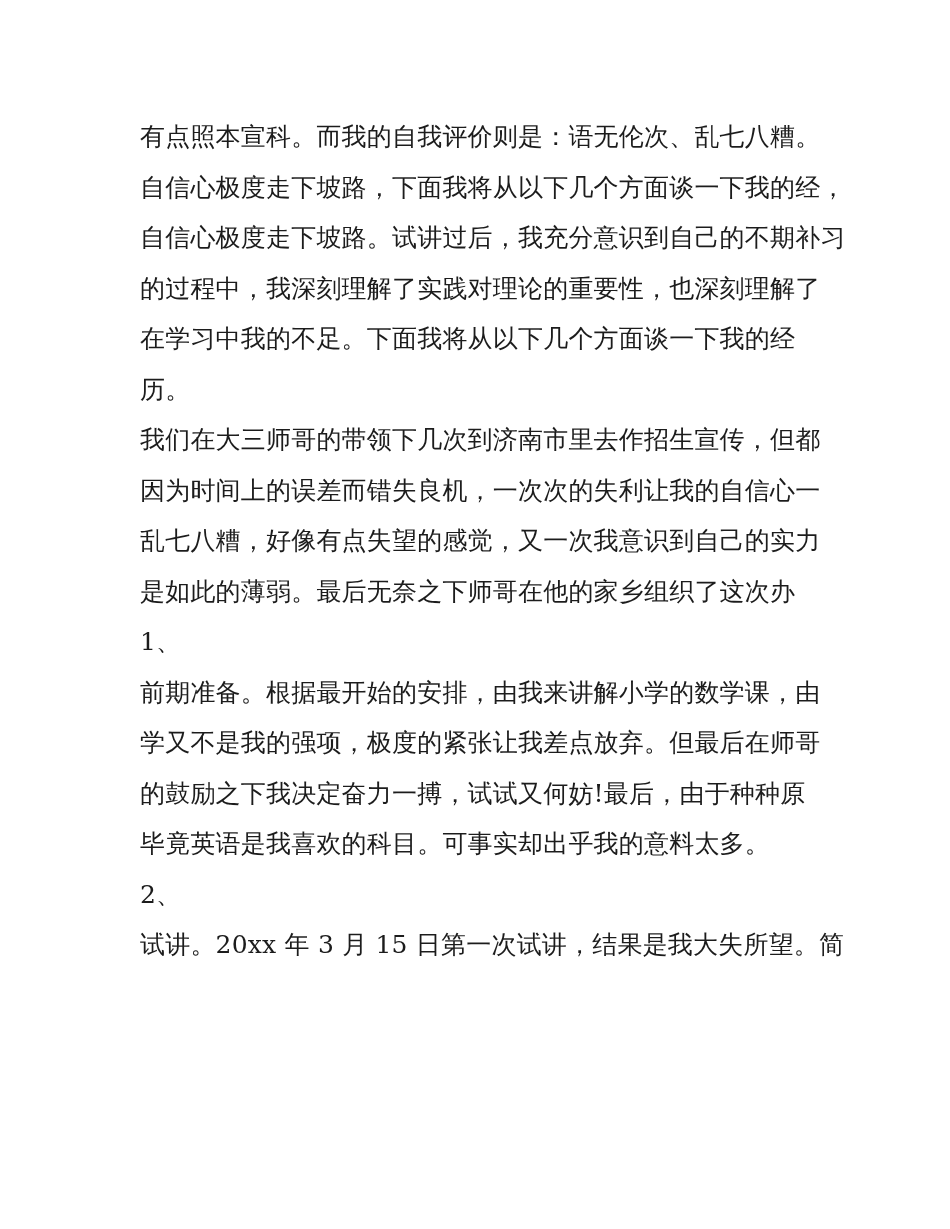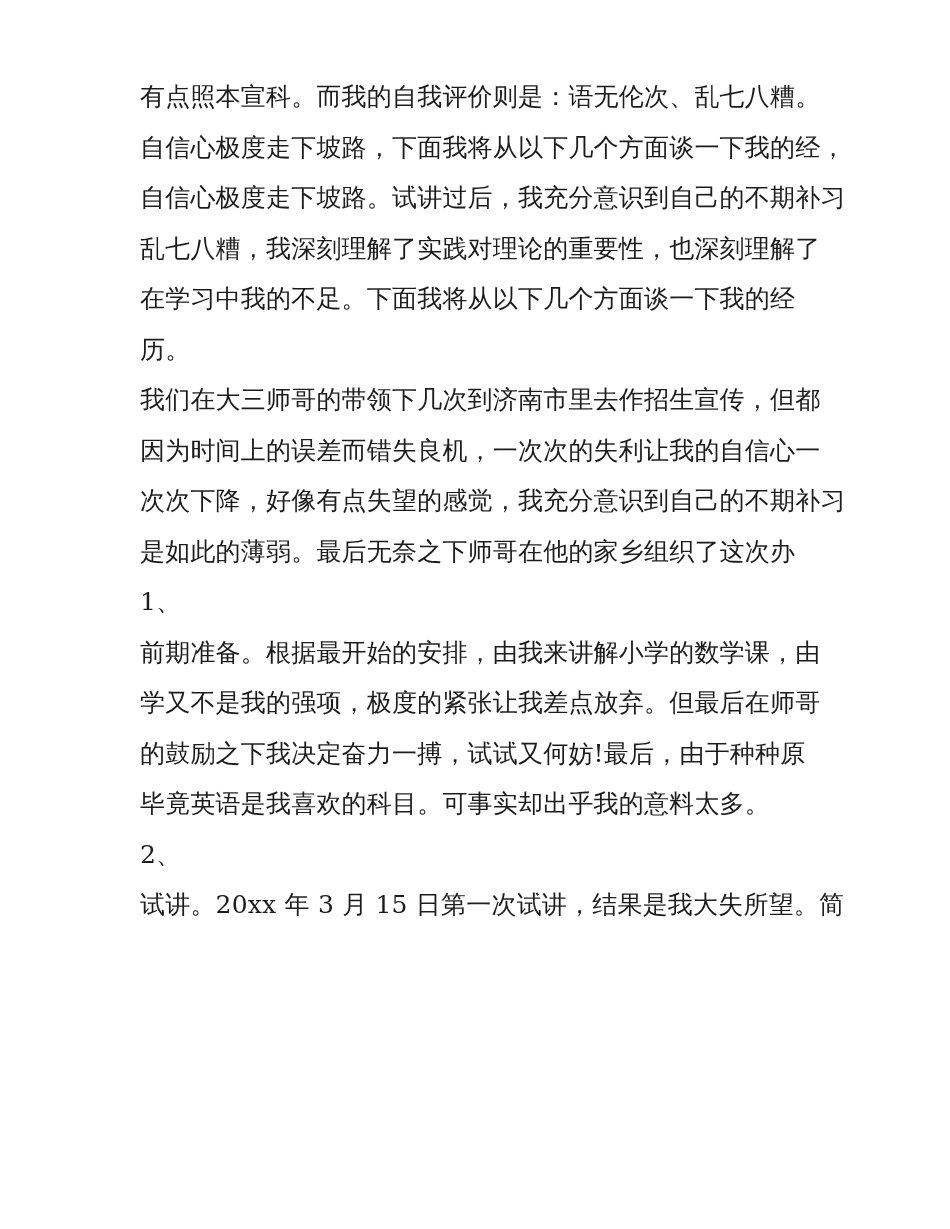--- a/index.html
+++ b/index.html
@@ -6,21 +6,21 @@
     margin: 0;
     padding: 0;
     background: #ffffff;
   }
   .page {
     position: relative;
     box-sizing: border-box;
     width: 950px;
     height: 1229px;
     background: #ffffff;
-    padding: 72px 130px 0 140px;
+    padding: 112px 130px 0 140px;
     overflow: hidden;
     font-family: "DejaVu Serif", "Liberation Serif", serif;
   }
   .paragraph {
     margin: 0;
     padding: 0;
   }
   .text-line {
     font-size: 25px;
     line-height: 50.5px;
@@ -32,29 +32,29 @@
 </style>
 </head>
 <body>
 
 <div class="page">
 
   <div class="paragraph">
     <div class="text-line">有点照本宣科。而我的自我评价则是：语无伦次、乱七八糟。</div>
     <div class="text-line">自信心极度走下坡路，下面我将从以下几个方面谈一下我的经，</div>
     <div class="text-line">自信心极度走下坡路。试讲过后，我充分意识到自己的不期补习</div>
-    <div class="text-line">乱七八糟，我深刻理解了实践对理论的重要性，也深刻理解了</div>
+    <div class="text-line">的过程中，我深刻理解了实践对理论的重要性，也深刻理解了</div>
     <div class="text-line">在学习中我的不足。下面我将从以下几个方面谈一下我的经</div>
     <div class="text-line">历。</div>
   </div>
 
   <div class="paragraph">
     <div class="text-line">我们在大三师哥的带领下几次到济南市里去作招生宣传，但都</div>
     <div class="text-line">因为时间上的误差而错失良机，一次次的失利让我的自信心一</div>
-    <div class="text-line">次次下降，好像有点失望的感觉，我充分意识到自己的不期补习</div>
+    <div class="text-line">乱七八糟，好像有点失望的感觉，又一次我意识到自己的实力</div>
     <div class="text-line">是如此的薄弱。最后无奈之下师哥在他的家乡组织了这次办</div>
   </div>
 
   <div class="paragraph">
     <div class="text-line">1、</div>
   </div>
 
   <div class="paragraph">
     <div class="text-line">前期准备。根据最开始的安排，由我来讲解小学的数学课，由</div>
     <div class="text-line">学又不是我的强项，极度的紧张让我差点放弃。但最后在师哥</div>

